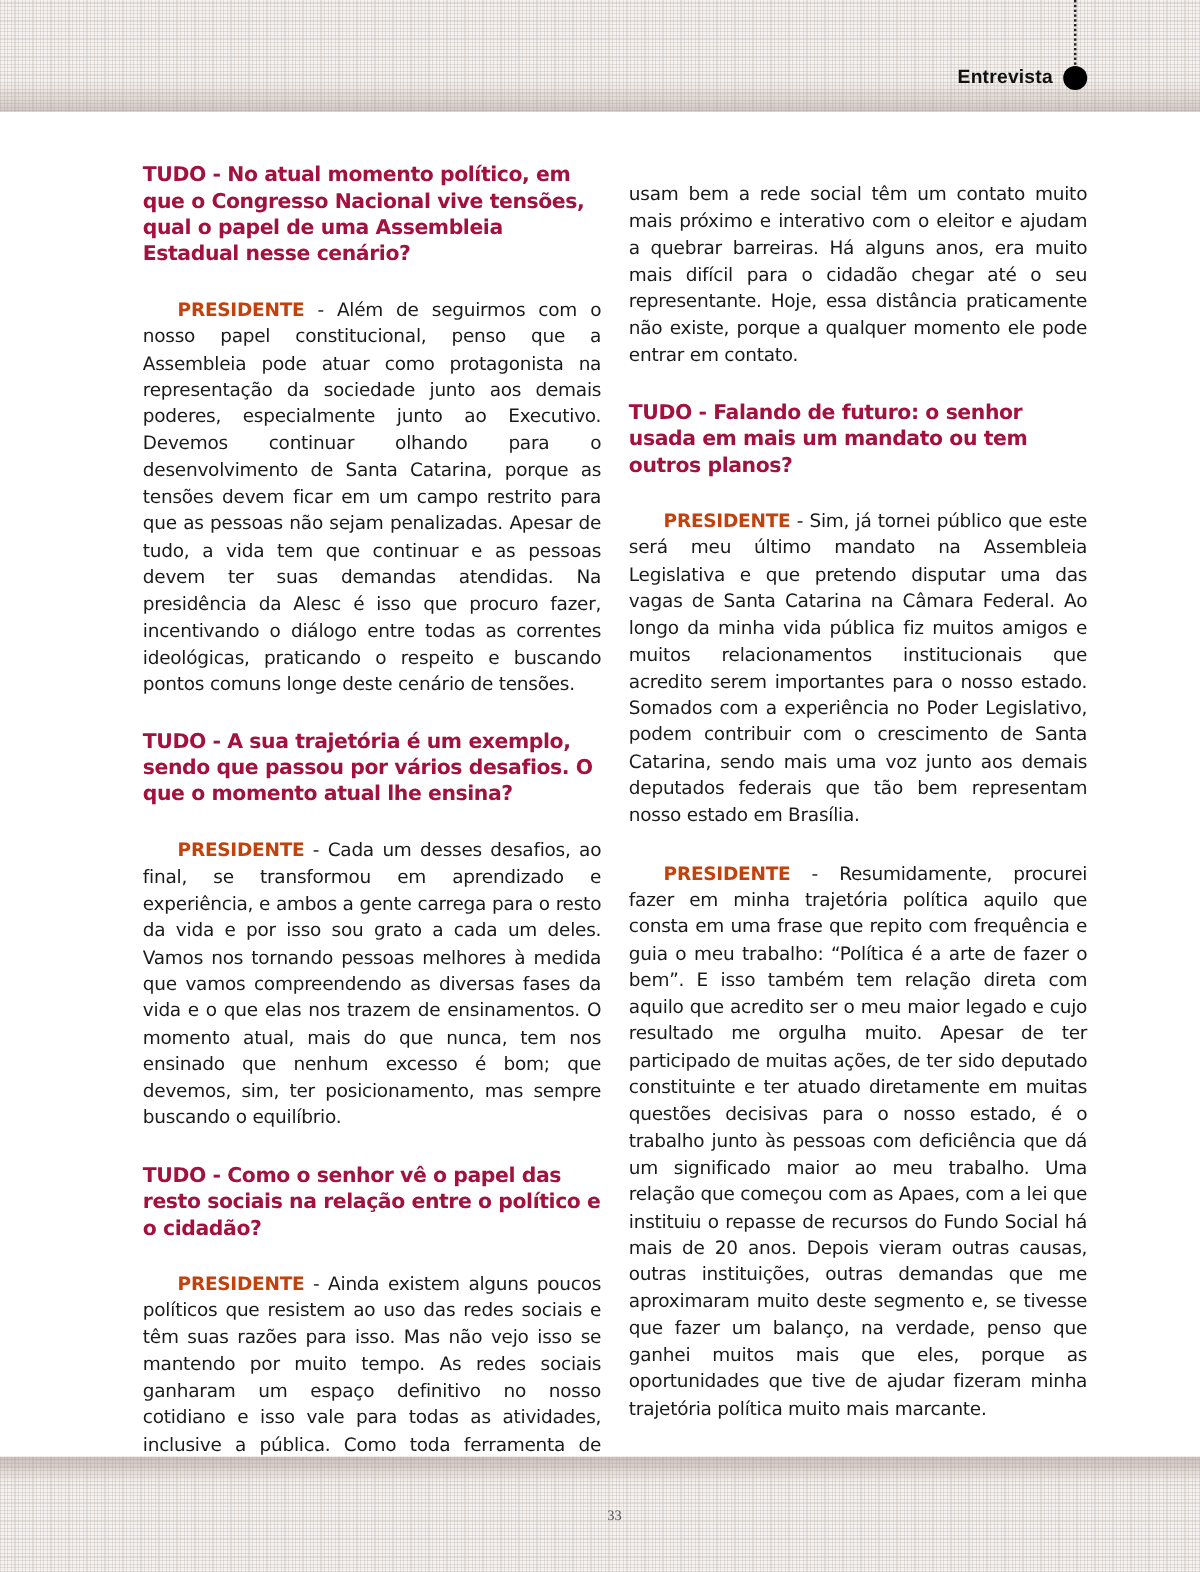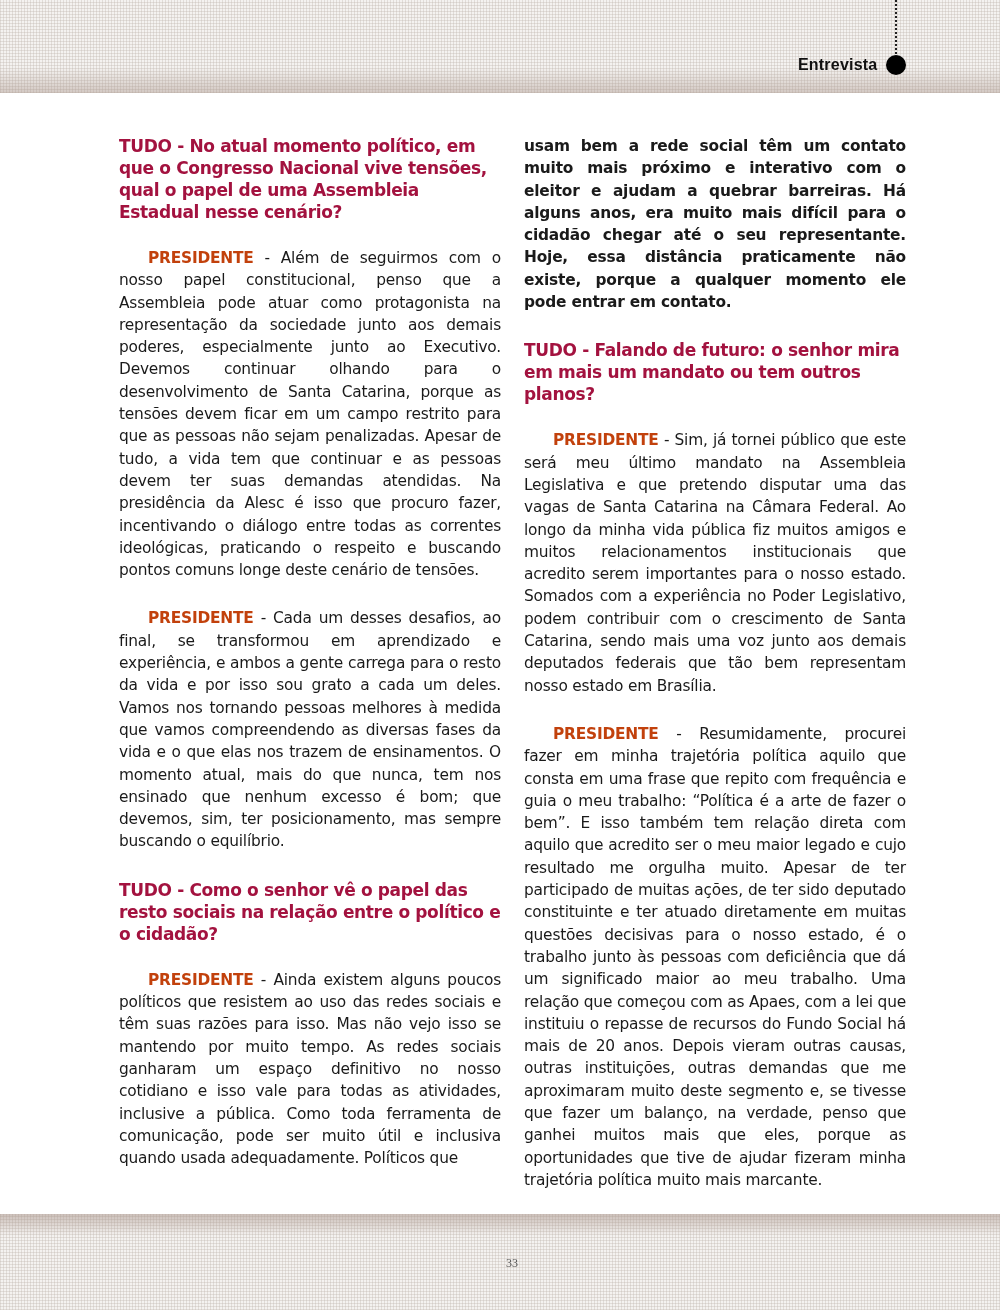--- a/index.html
+++ b/index.html
@@ -47,49 +47,50 @@
     .question {
       font-family: "DejaVu Sans", sans-serif; font-weight: bold;
       color: #a3123f; font-size: 17px; line-height: 22px;
       margin: 0 0 24px 0; letter-spacing: -0.35px;
     }
     .answer {
       font-size: 15.4px; line-height: 22.3px; color: #1a1a1a;
       text-align: justify; margin: 0 0 26px 0; letter-spacing: -0.2px;
       hyphens: manual;
     }
-    .answer.cont { margin-top: 0; font-weight: bold; }
+    .answer.cont { margin-top: 16px; }
     .indent { display: inline-block; width: 29px; }
     .speaker { font-weight: bold; color: #c2410c; }
     .page-num {
       position: absolute; top: 1256px; left: 0; width: 1024px; text-align: center;
       font-family: "Liberation Serif", serif; font-size: 12px; color: #555;
     }
   </style>
 </head>
 <body>
 
 <div class="band band-top"></div>
 <div class="dotline"></div>
 <div class="section-label">Entrevista</div>
 <div class="section-dot"></div>
 
 <div class="column col-left">
   <p class="question">TUDO - No atual momento político, em que o Congresso Nacional vive tensões, qual o papel de uma Assembleia Estadual nesse cenário?</p>
   <p class="answer"><span class="indent"></span><span class="speaker">PRESIDENTE</span><span> - Além de seguirmos com o nosso papel constitucional, penso que a Assembleia pode atuar como protagonista na representação da sociedade junto aos demais poderes, especialmente junto ao Executivo. Devemos continuar olhando para o desenvolvimento de Santa Catarina, porque as tensões devem ficar em um campo restrito para que as pessoas não sejam penalizadas. Apesar de tudo, a vida tem que continuar e as pessoas devem ter suas demandas atendidas. Na presidência da Alesc é isso que procuro fazer, incentivando o diálogo entre todas as correntes ideológicas, praticando o respeito e buscando pontos comuns longe deste cenário de tensões.</span></p>
 
+  <p class="question">TUDO - A sua trajetória é um exemplo, sendo que passou por vários desafios. O que o momento atual lhe ensina?</p>
   <p class="answer"><span class="indent"></span><span class="speaker">PRESIDENTE</span><span> - Cada um desses desafios, ao final, se transformou em aprendizado e experiência, e ambos a gente carrega para o resto da vida e por isso sou grato a cada um deles. Vamos nos tornando pessoas melhores à medida que vamos compreendendo as diversas fases da vida e o que elas nos trazem de ensinamentos. O momento atual, mais do que nunca, tem nos ensinado que nenhum excesso é bom; que devemos, sim, ter posicionamento, mas sempre buscando o equilíbrio.</span></p>
 
   <p class="question">TUDO - Como o senhor vê o papel das resto sociais na relação entre o político e o cidadão?</p>
   <p class="answer"><span class="indent"></span><span class="speaker">PRESIDENTE</span><span> - Ainda existem alguns poucos políticos que resistem ao uso das redes sociais e têm suas razões para isso. Mas não vejo isso se mantendo por muito tempo. As redes sociais ganharam um espaço definitivo no nosso cotidiano e isso vale para todas as atividades, inclusive a pública. Como toda ferramenta de comunicação, pode ser muito útil e inclusiva quando usada adequadamente. Políticos que</span></p>
 </div>
 
 <div class="column col-right">
   <p class="answer cont">usam bem a rede social têm um contato muito mais próximo e interativo com o eleitor e ajudam a quebrar barreiras. Há alguns anos, era muito mais difícil para o cidadão chegar até o seu representante. Hoje, essa distância praticamente não existe, porque a qualquer momento ele pode entrar em contato.</p>
 
-  <p class="question">TUDO - Falando de futuro: o senhor mira em mais um mandato ou tem outros planos?</p>
+  <p class="question">TUDO - Falando de futuro: o senhor usada em mais um mandato ou tem outros planos?</p>
   <p class="answer"><span class="indent"></span><span class="speaker">PRESIDENTE</span><span> - Sim, já tornei público que este será meu último mandato na Assembleia Legislativa e que pretendo disputar uma das vagas de Santa Catarina na Câmara Federal. Ao longo da minha vida pública fiz muitos amigos e muitos relacionamentos institucionais que acredito serem importantes para o nosso estado. Somados com a experiência no Poder Legislativo, podem contribuir com o crescimento de Santa Catarina, sendo mais uma voz junto aos demais deputados federais que tão bem representam nosso estado em Brasília.</span></p>
 
   <p class="answer"><span class="indent"></span><span class="speaker">PRESIDENTE</span><span> - Resumidamente, procurei fazer em minha trajetória política aquilo que consta em uma frase que repito com frequência e guia o meu trabalho: “Política é a arte de fazer o bem”. E isso também tem relação direta com aquilo que acredito ser o meu maior legado e cujo resultado me orgulha muito. Apesar de ter participado de muitas ações, de ter sido deputado constituinte e ter atuado diretamente em muitas questões decisivas para o nosso estado, é o trabalho junto às pessoas com deficiência que dá um significado maior ao meu trabalho. Uma relação que começou com as Apaes, com a lei que instituiu o repasse de recursos do Fundo Social há mais de 20 anos. Depois vieram outras causas, outras instituições, outras demandas que me aproximaram muito deste segmento e, se tivesse que fazer um balanço, na verdade, penso que ganhei muitos mais que eles, porque as oportunidades que tive de ajudar fizeram minha trajetória política muito mais marcante.</span></p>
 </div>
 
 <div class="band band-bottom"></div>
 <div class="page-num">33</div>
 
 </body></html>

